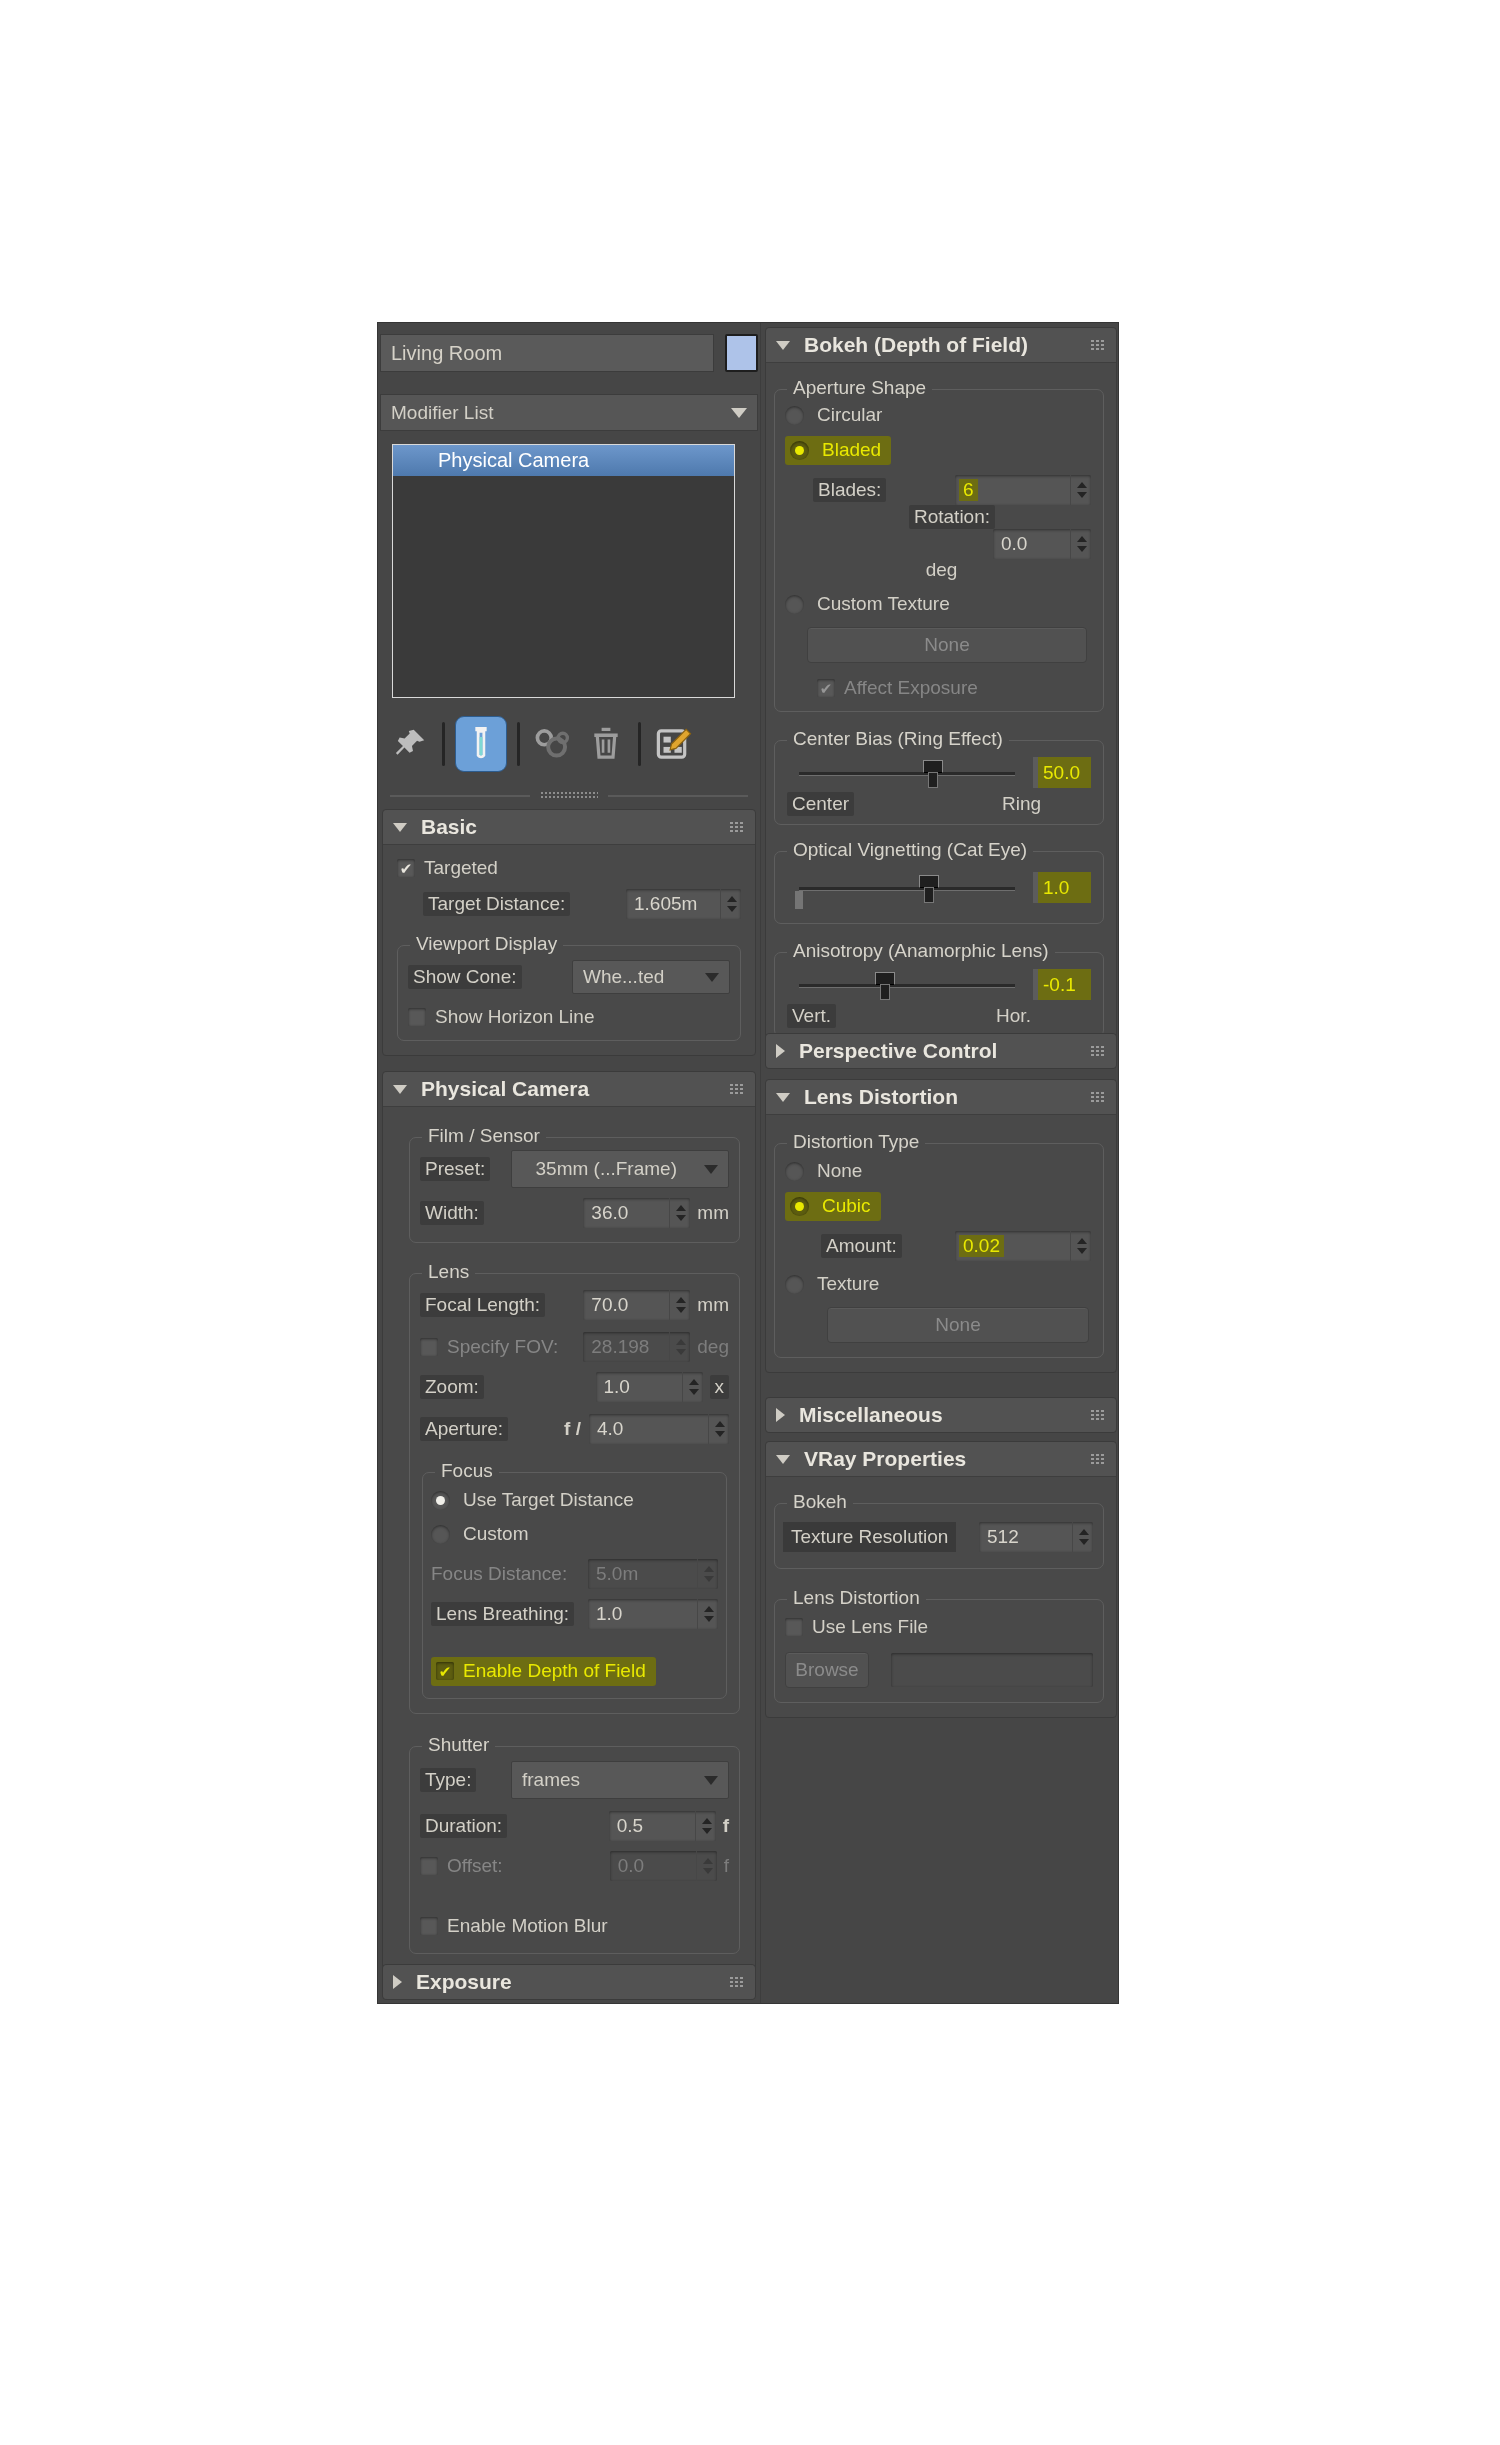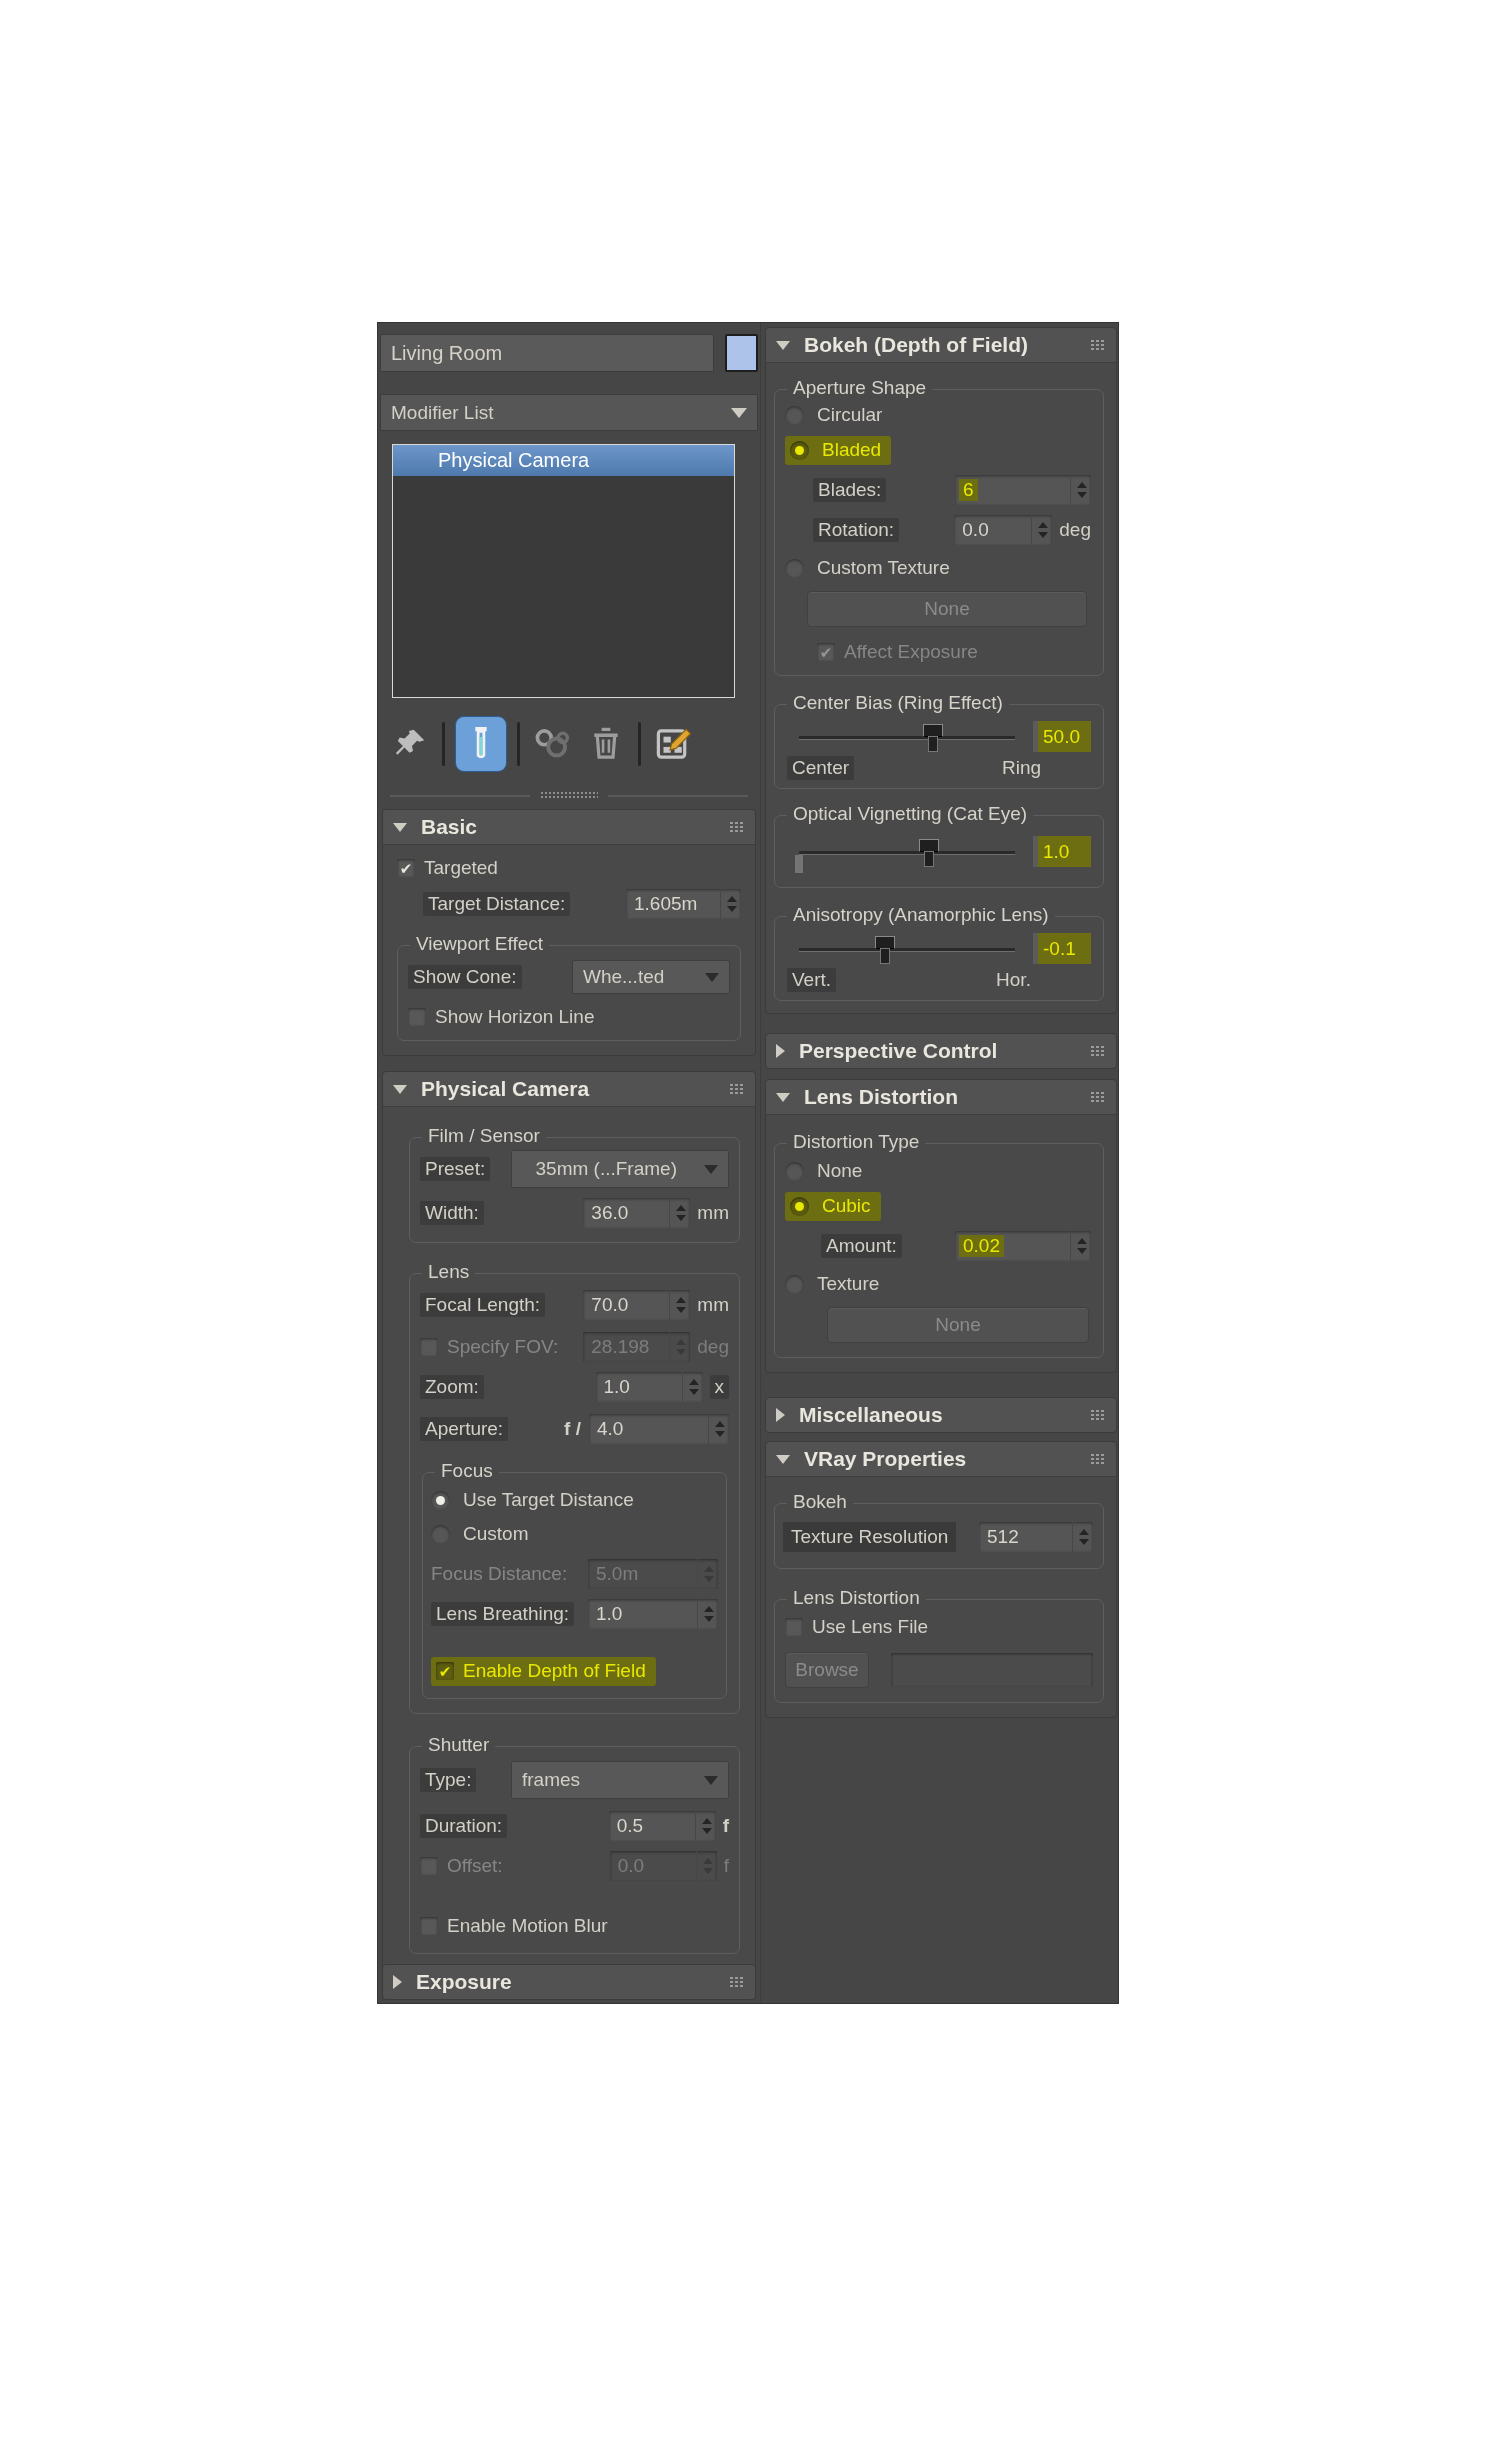--- a/index.html
+++ b/index.html
@@ -230,21 +230,21 @@
           <span class="lbl chip" style="margin-left:26px;">Target Distance:</span>
           <div class="field tdfield" style="margin-left:auto;">
             <span>1.605m</span>
             <span class="spin">
                 <i class="up"></i>
                 <i class="dn"></i>
               </span>
           </div>
         </div>
         <div class="group" style="margin-top:26px;padding:14px 10px 12px 10px;">
-          <span class="glabel">Viewport Effect</span>
+          <span class="glabel">Viewport Display</span>
           <div class="row">
             <span class="lbl chip">Show Cone:</span>
             <div class="dd" style="margin-left:auto;width:158px;height:34px;">
               <span>Whe...ted</span>
               <span class="dd-arrow"></span>
             </div>
           </div>
           <div class="row" style="margin-top:12px;">
             <span class="cb"></span>
             <span class="lbl">Show Horizon Line</span>
@@ -441,21 +441,21 @@
         <div class="row" style="margin-top:10px;">
           <span class="lbl chip" style="margin-left:28px;">Blades:</span>
           <div class="field" style="margin-left:auto;width:136px;">
             <span class="hl-text">6</span>
             <span class="spin">
                 <i class="up"></i>
                 <i class="dn"></i>
               </span>
           </div>
         </div>
-        <div class="row" style="margin-top:10px;">
+        <div class="row" style="flex-direction:column;">
           <span class="lbl chip" style="margin-left:28px;">Rotation:</span>
           <div class="field" style="margin-left:auto;width:98px;">
             <span>0.0</span>
             <span class="spin">
                 <i class="up"></i>
                 <i class="dn"></i>
               </span>
           </div>
           <span class="unit">deg</span>
         </div>

